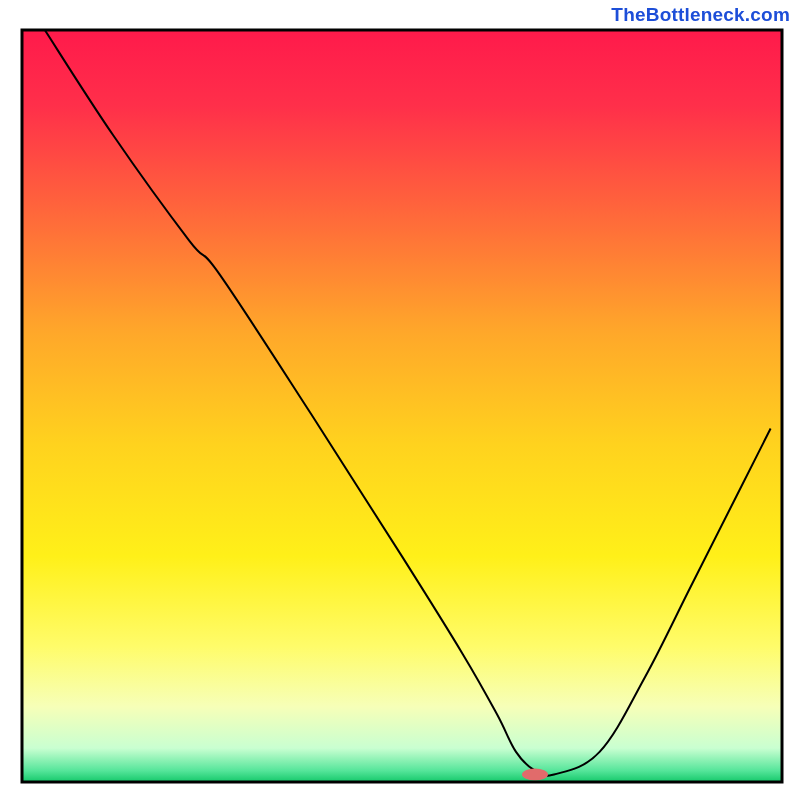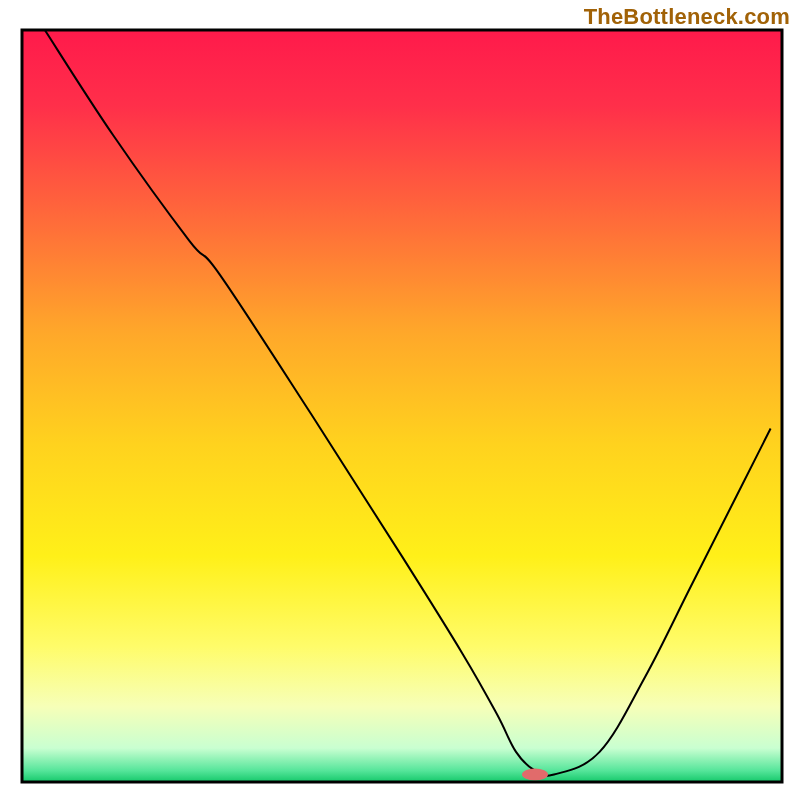--- a/index.html
+++ b/index.html
@@ -12,23 +12,23 @@
   }
   .chart-container {
     position: relative;
     width: 800px;
     height: 800px;
   }
   .watermark {
     position: absolute;
     top: 4px;
     right: 10px;
-    font-size: 22px;
+    font-size: 19px;
     font-weight: 600;
-    color: #a16207;
+    color: #1d4ed8;
     letter-spacing: 0.2px;
     user-select: none;
     z-index: 10;
   }
   svg {
     display: block;
   }
 </style>
 </head>
 <body>

